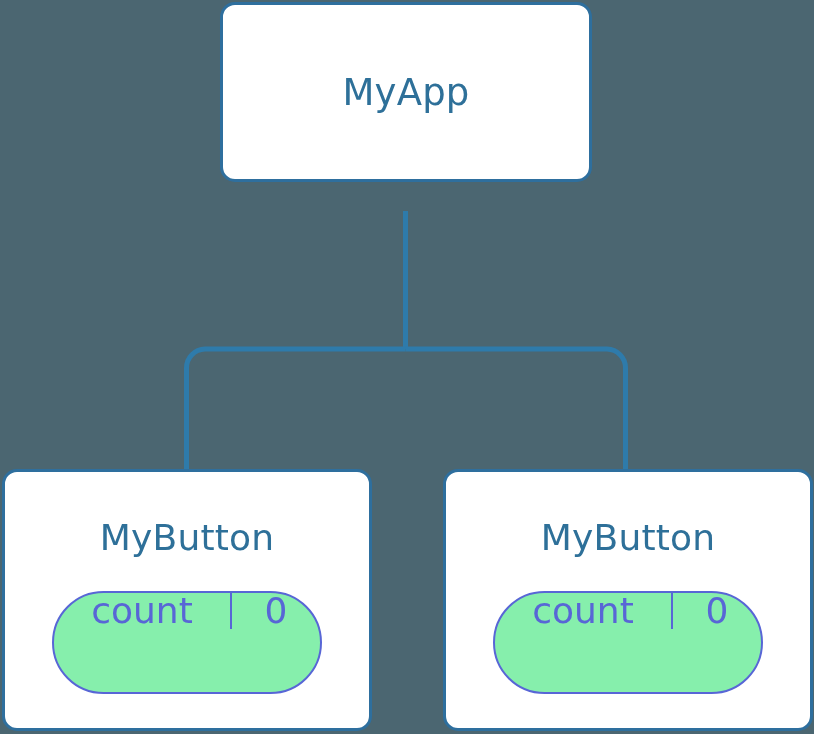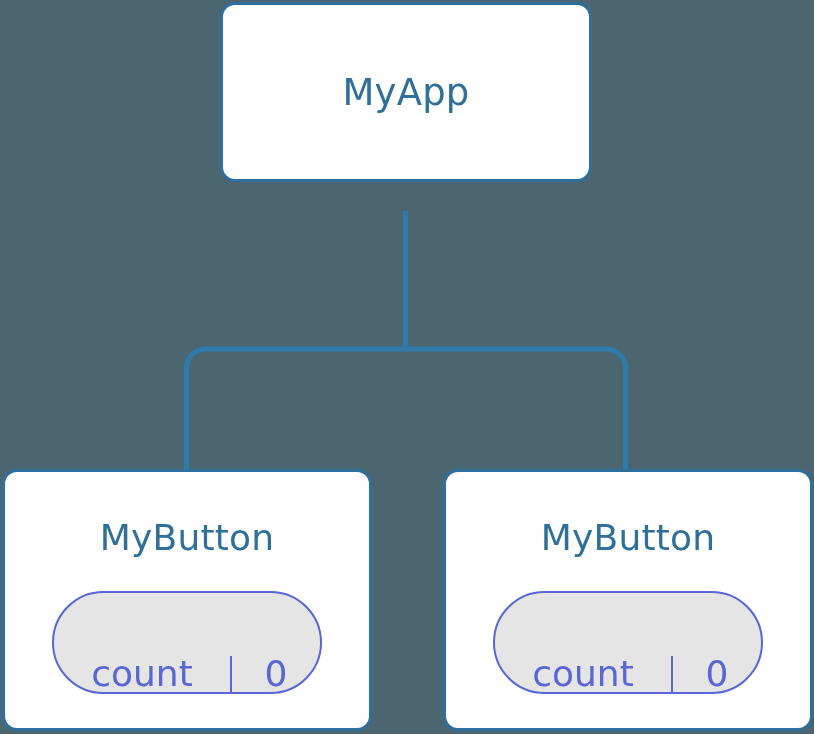--- a/index.html
+++ b/index.html
@@ -62,25 +62,25 @@
     line-height: 1;
     white-space: nowrap;
   }
   .node-root .node-title { font-size: 37px; }
   .node-child .node-title { margin-top: 48px; font-size: 36px; }
 
   
   .state-pill {
     margin-top: 35px;
     display: flex;
-    align-items: flex-end;
+    align-items: flex-start;
     height: 103px;
     border: 2px solid #5866d6;
     border-radius: 52px;
-    background: #e5e5e5;
+    background: #86efac;
     box-sizing: border-box;
     overflow: hidden;
   }
   .pill-key {
     display: flex;
     align-items: center;
     justify-content: center;
     width: 178px;
     border-right: 2px solid #5866d6;
     box-sizing: border-box;

